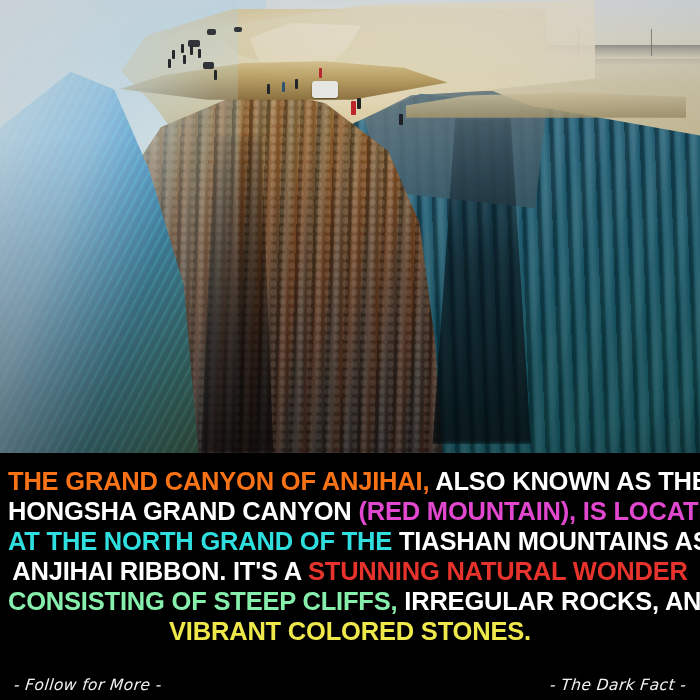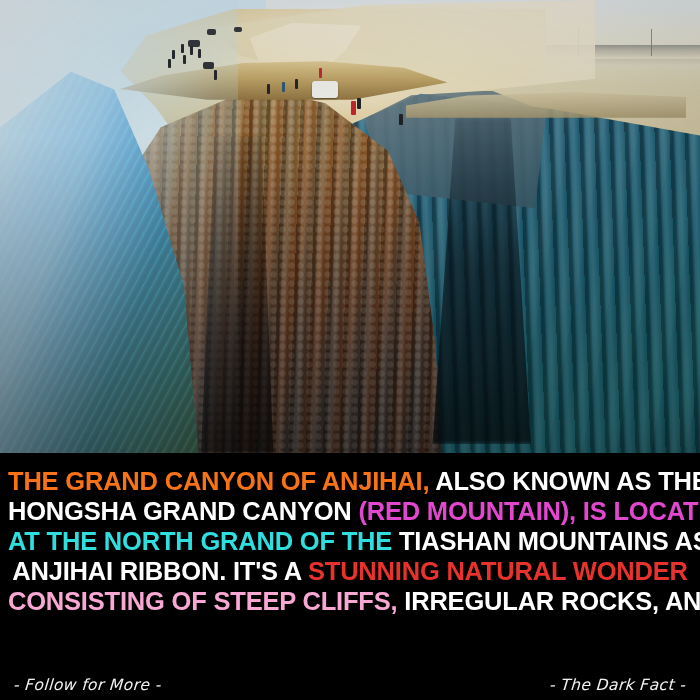--- a/index.html
+++ b/index.html
@@ -307,23 +307,26 @@
 
       <div class="cap-line">
         <span class="seg" style="color:#2fdfe0">AT THE NORTH GRAND OF THE</span><span class="seg" style="color:#ffffff"> TIASHAN MOUNTAINS AS A</span>
       </div>
 
       <div class="cap-line">
         <span class="seg" style="color:#ffffff">ANJIHAI RIBBON. IT'S A </span><span class="seg" style="color:#e8332c">STUNNING NATURAL WONDER</span>
       </div>
 
       <div class="cap-line">
-        <span class="seg" style="color:#f9a8d4">CONSISTING OF STEEP CLIFFS,</span><span class="seg" style="color:#ffffff"> IRREGULAR ROCKS, AND</span>
-      </div>
-
+        <span class="seg" style="color:#86efac">CONSISTING OF STEEP CLIFFS,</span><span class="seg" style="color:#ffffff"> IRREGULAR ROCKS, AND</span>
+      </div>
+
+      <div class="cap-line">
+        <span class="seg" style="color:#efe84a">VIBRANT COLORED STONES.</span>
+      </div>
 
     </div>
 
     <div class="footer">
       <div class="sig">- Follow for More -</div>
       <div class="sig">- The Dark Fact -</div>
     </div>
   </div>
 
 </div>

